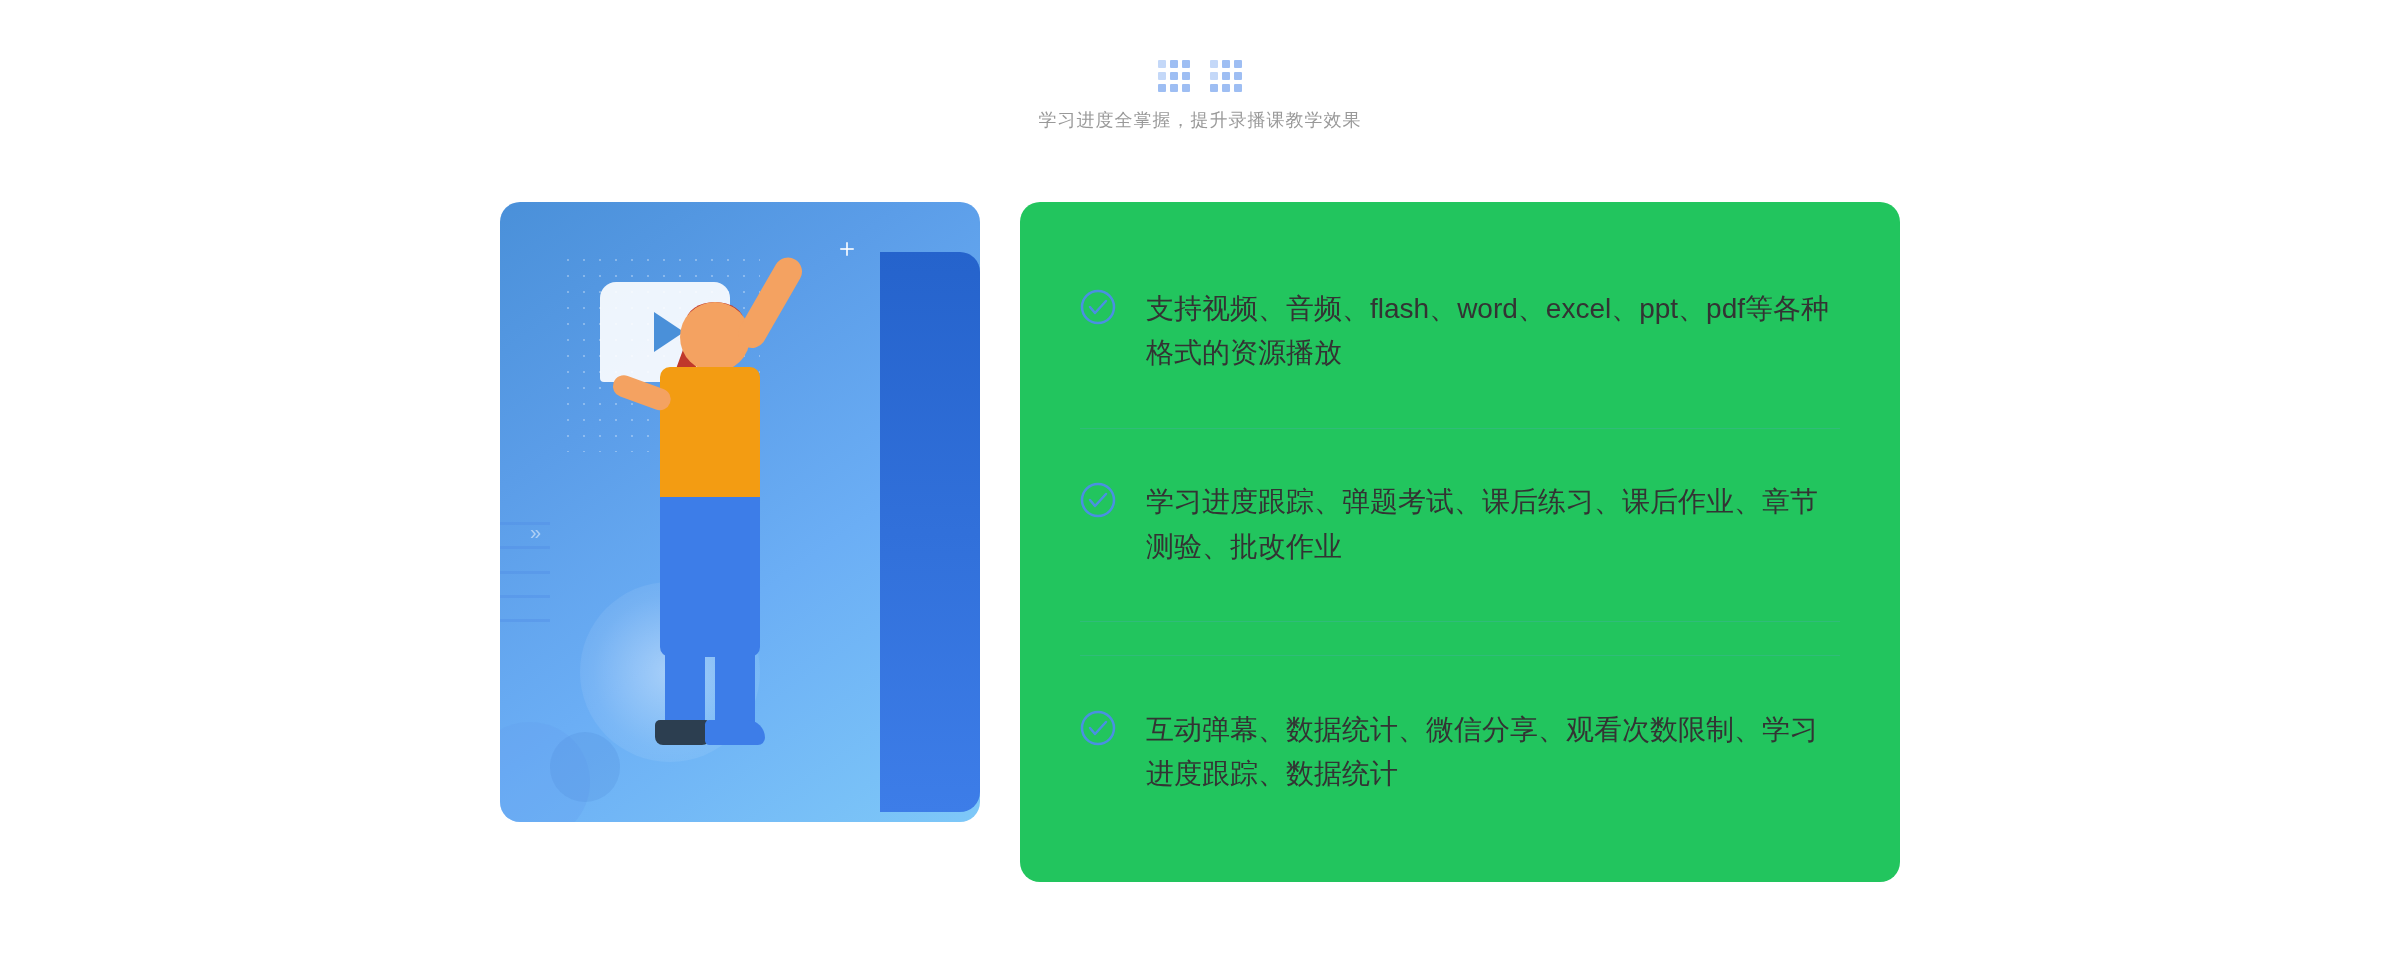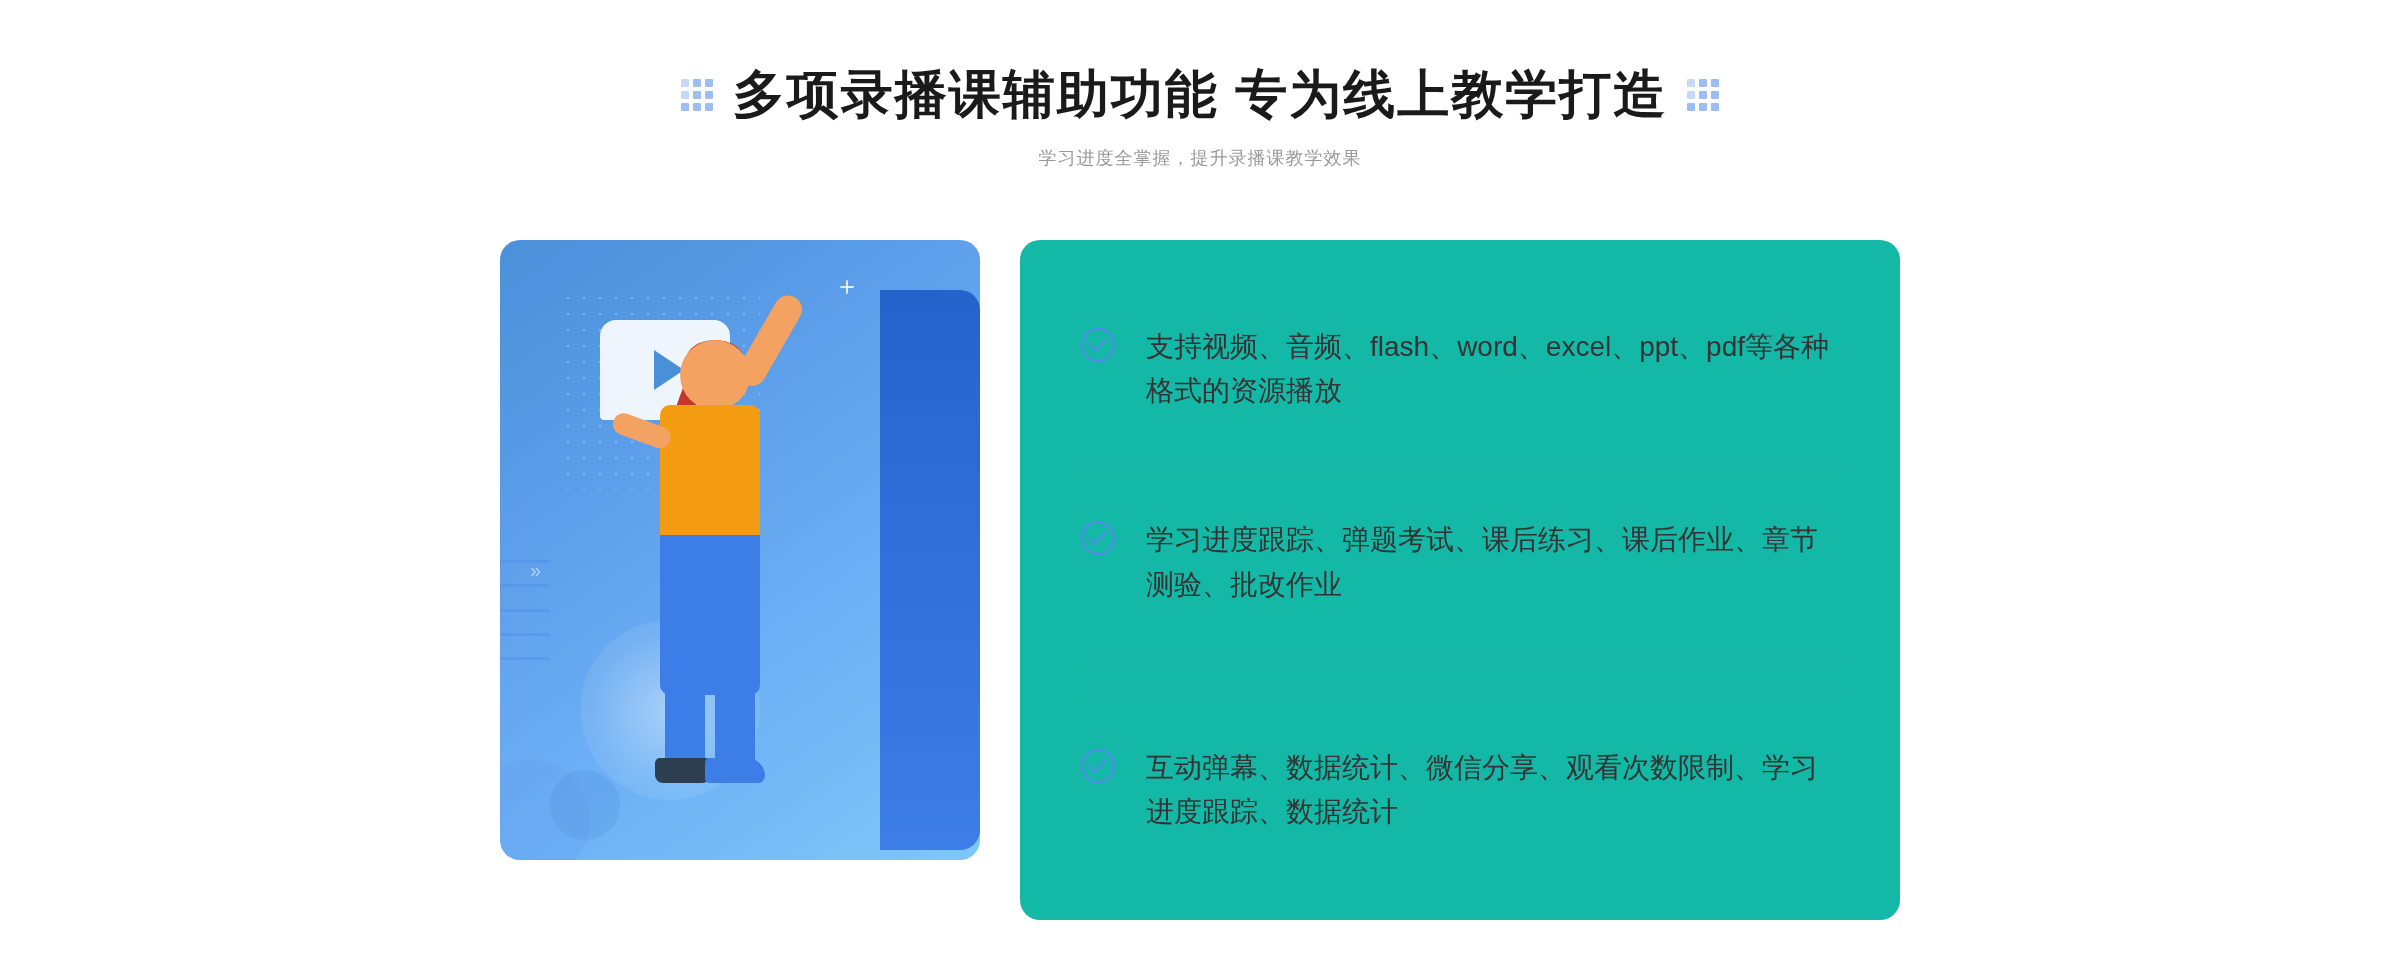--- a/index.html
+++ b/index.html
@@ -418,21 +418,21 @@
       top: 50%;
       transform: translateY(-50%);
       color: #4a90d9;
       font-size: 36px;
       opacity: 0.7;
     }
 
     
     .features-area {
       flex: 1;
-      background: #14b8a6;
+      background: #22c55e;
       border-radius: 20px;
       padding: 50px 60px;
       display: flex;
       flex-direction: column;
       justify-content: space-around;
       margin-top: 20px;
       min-height: 620px;
     }
 
     .feature-item {
@@ -479,21 +479,20 @@
         <span></span>
           <span></span>
           <span></span>
         <span></span>
           <span></span>
           <span></span>
         <span></span>
           <span></span>
           <span></span>
       </div>
-      <h1 class="main-title">多项录播课辅助功能 专为线上教学打造</h1>
       <div class="dot-grid">
         <span></span>
           <span></span>
           <span></span>
         <span></span>
           <span></span>
           <span></span>
         <span></span>
           <span></span>
           <span></span>

